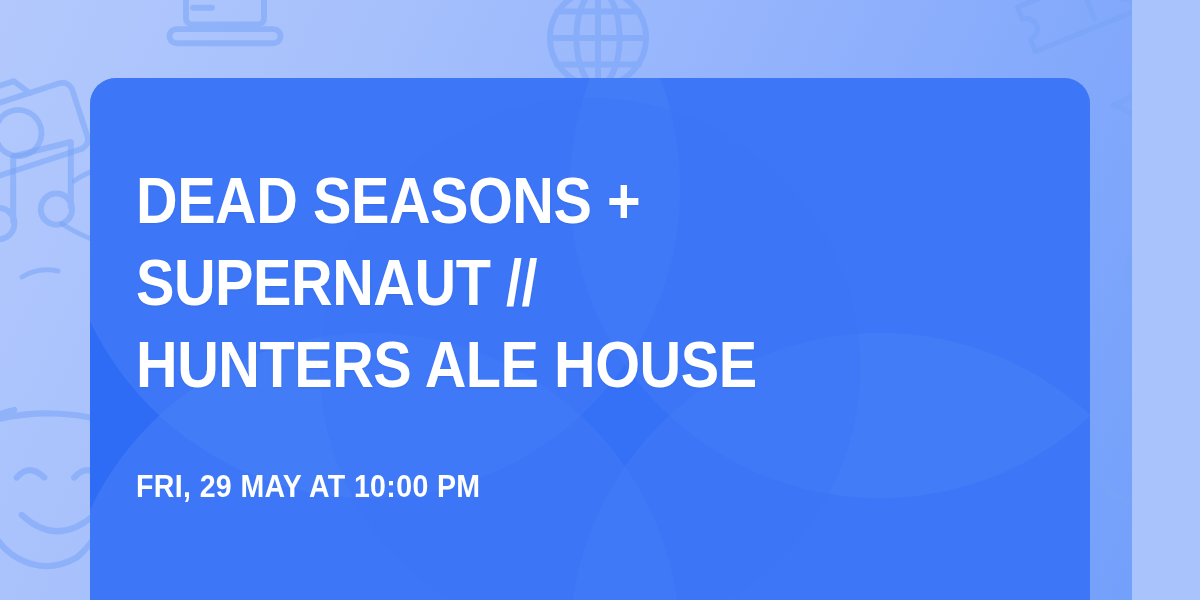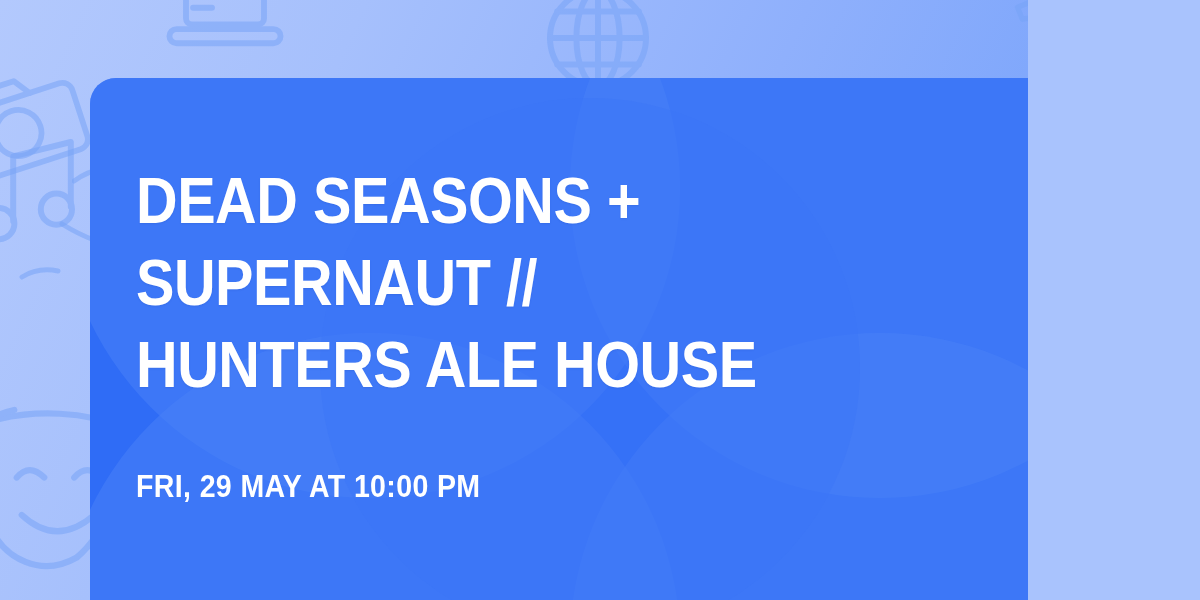--- a/index.html
+++ b/index.html
@@ -9,21 +9,21 @@
     height: 600px;
     overflow: hidden;
   }
   body {
     font-family: "Liberation Sans", sans-serif;
     background: #a9c3fd;
   }
 
   #poster {
     position: relative;
-    width: 1028px;
+    width: 1132px;
     height: 600px;
     overflow: hidden;
     background: linear-gradient(115deg, #b3c9fd 0%, #a6c0fc 28%, #8fb0fc 62%, #73a0fb 100%);
   }
 
   
   .bg-pattern {
     position: absolute;
     inset: 0;
     pointer-events: none;

